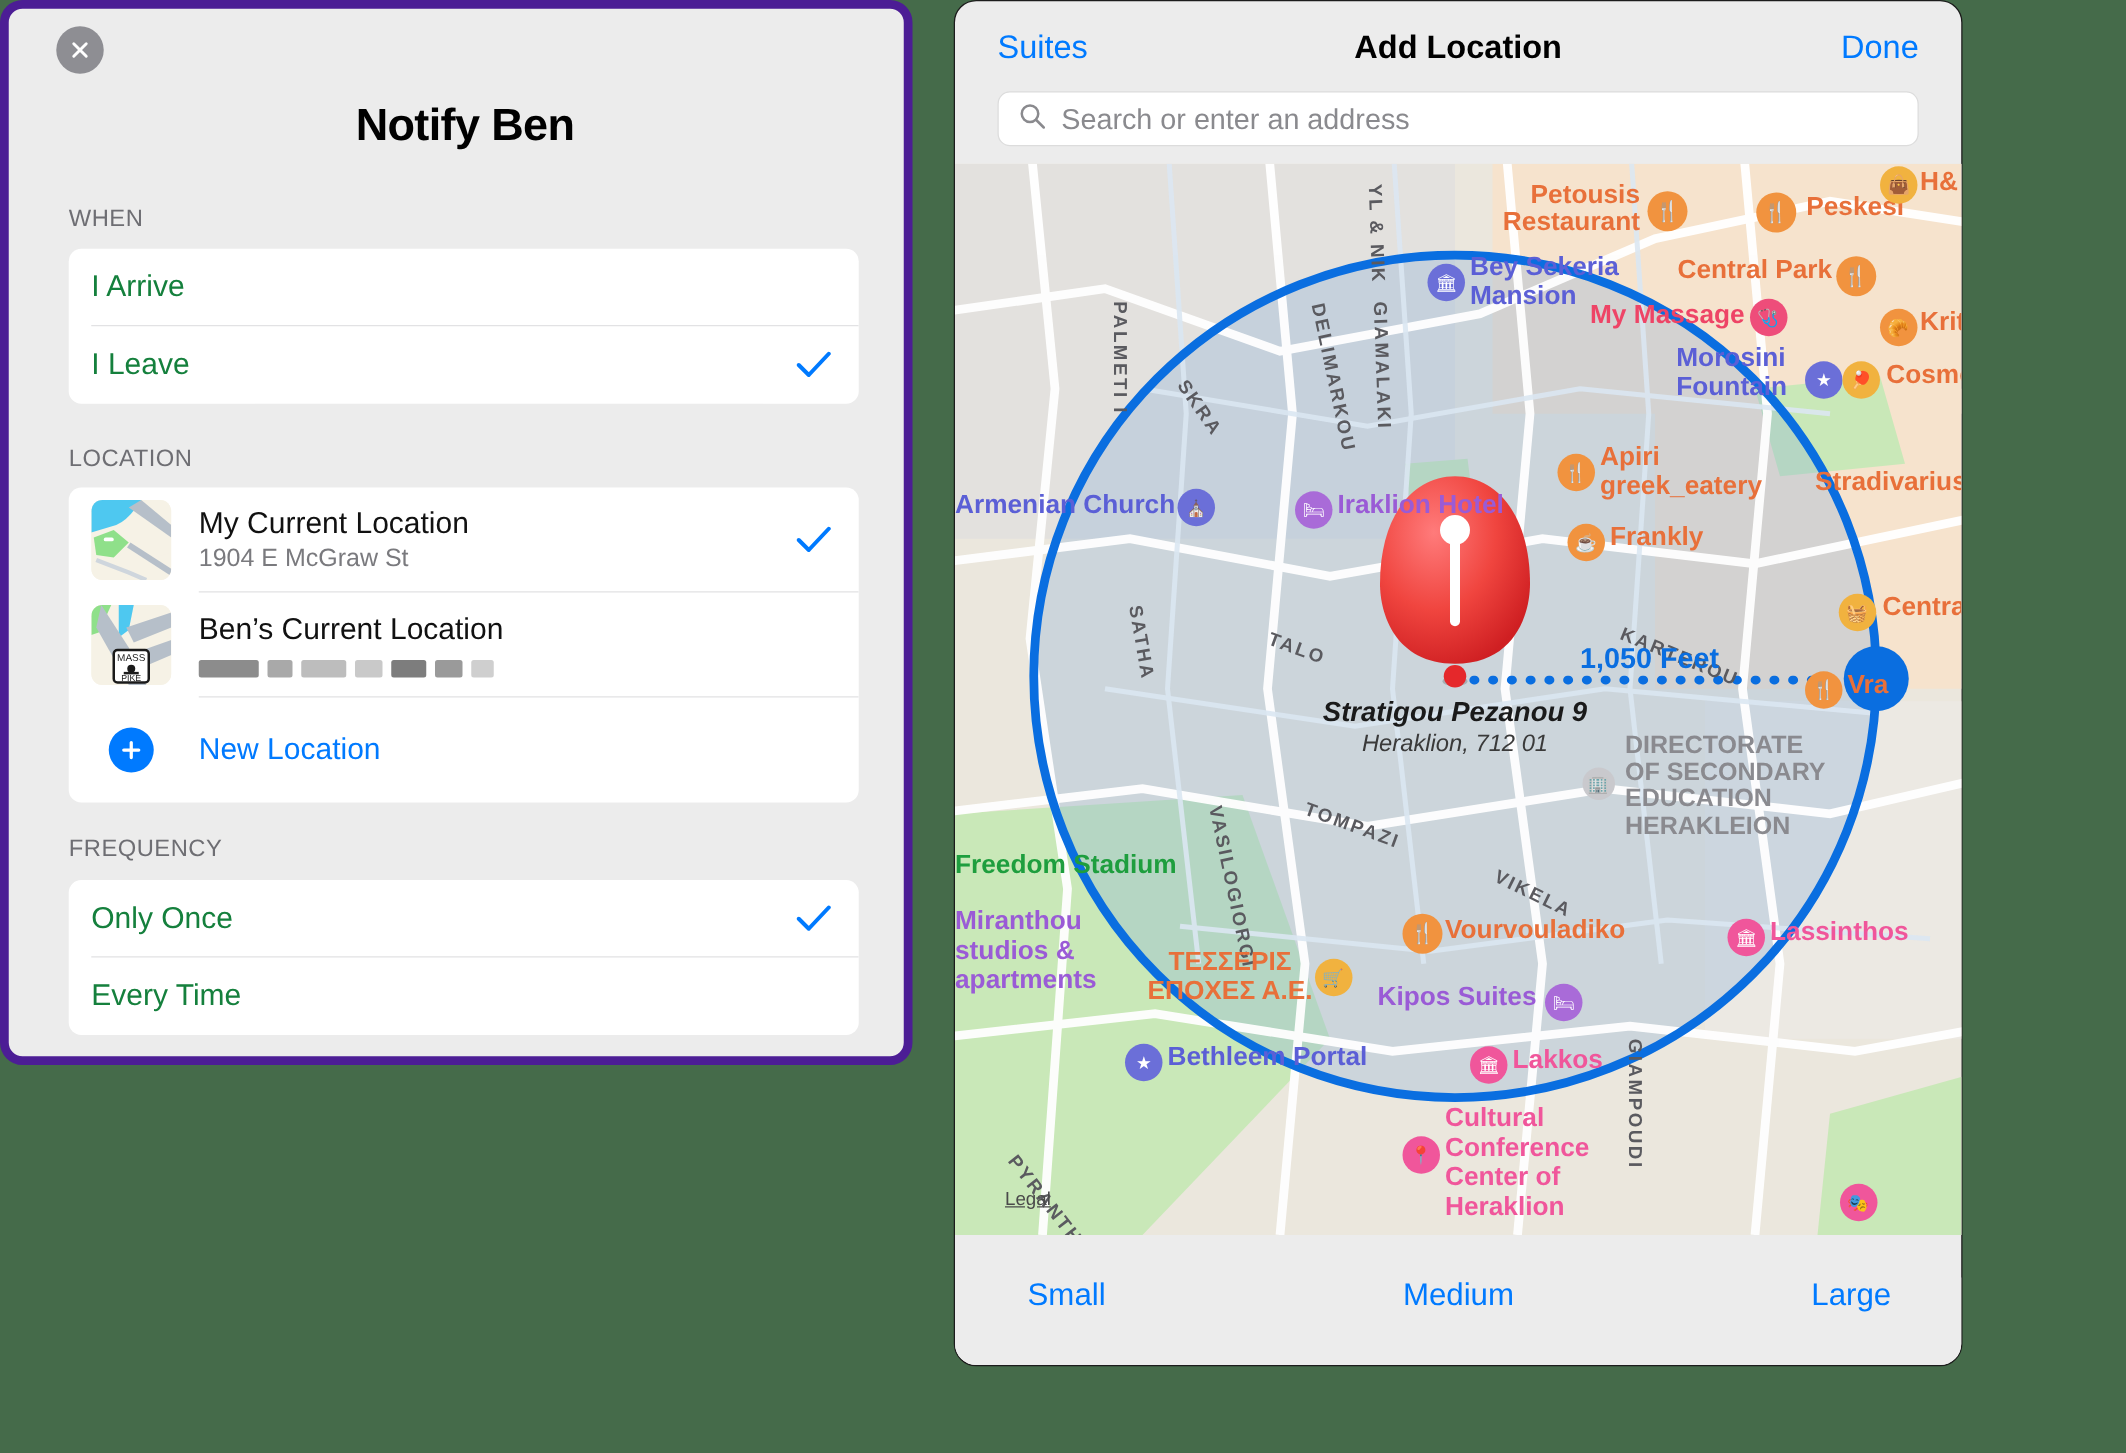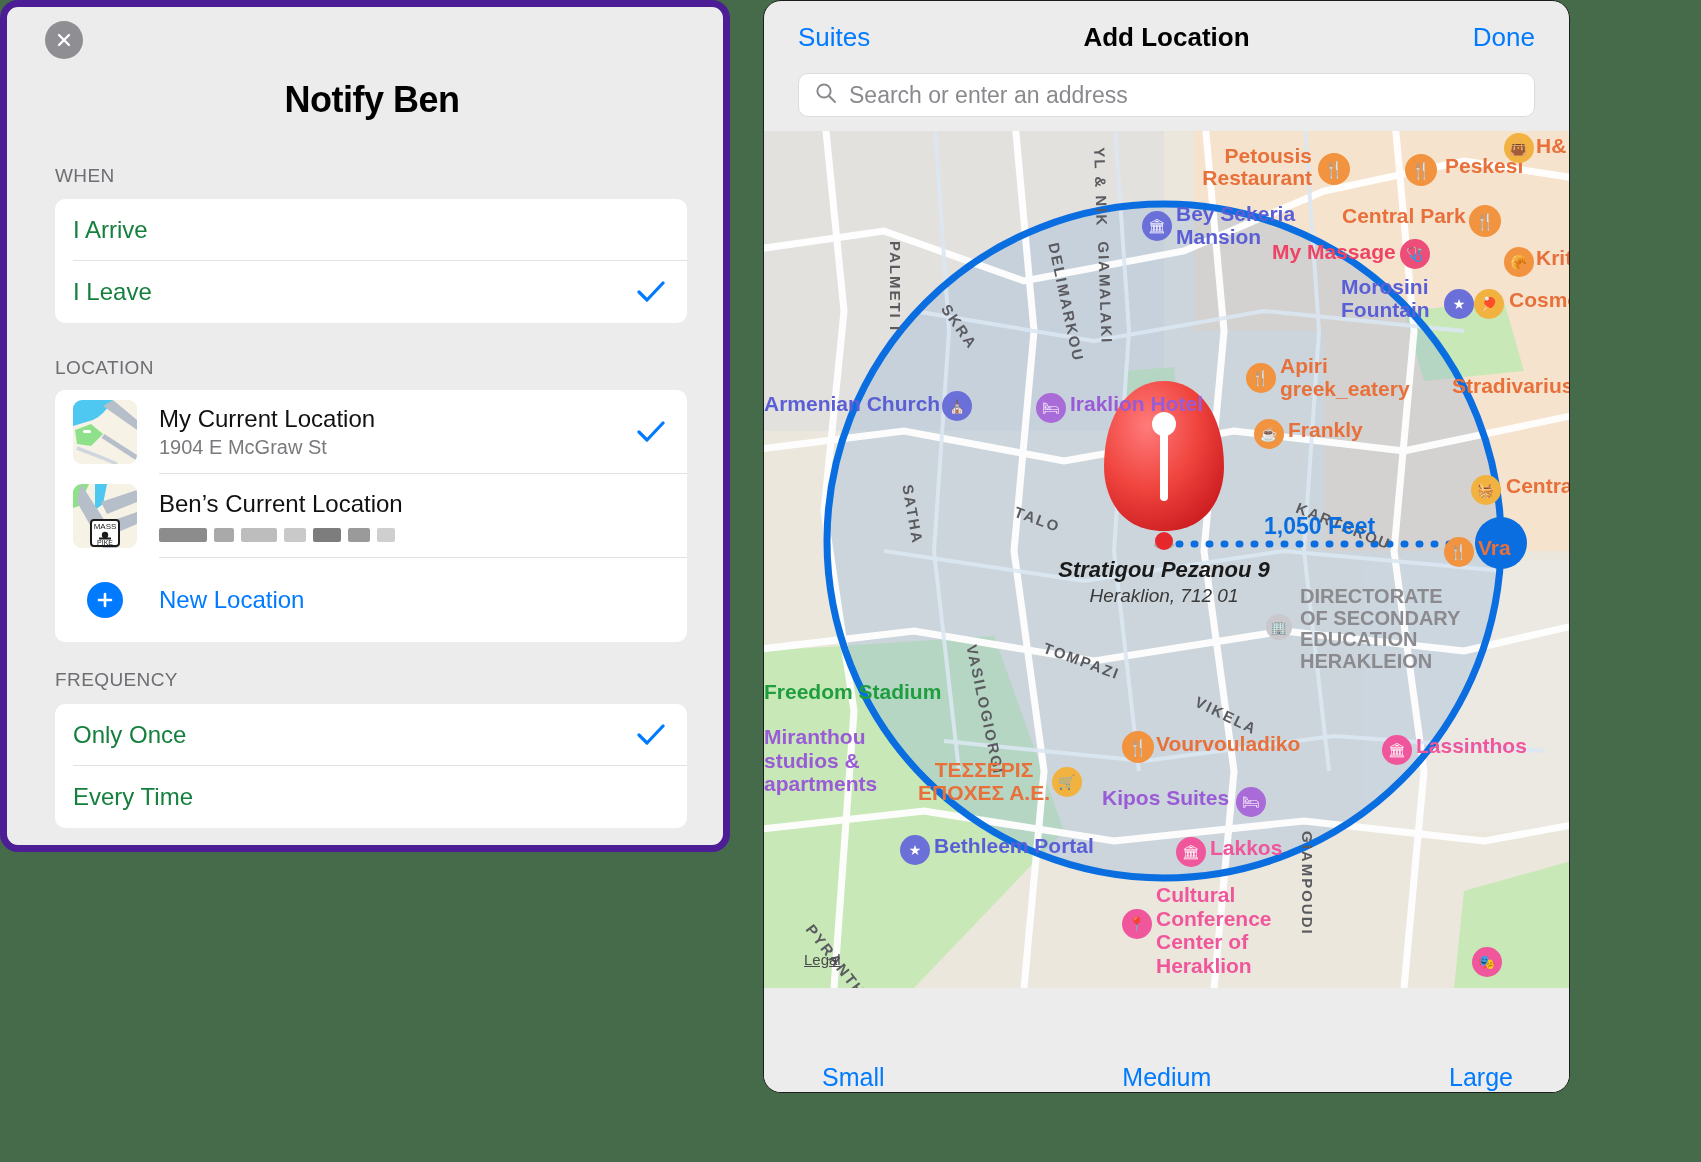--- a/index.html
+++ b/index.html
@@ -123,21 +123,21 @@
   .map {
     position: relative; width: 807px; height: 857px;
     overflow: hidden;
     background: #ece8df;
   }
   .map-svg { position:absolute; inset:0; }
 
   .bottom-bar {
     position:absolute; left:0; bottom:0; width: 807px; height: 70px;
     background: #ececec;
-    display:flex; align-items:flex-end; justify-content: space-between;
+    display:flex; align-items:flex-start; justify-content: space-between;
     padding: 0 58px;
   }
   .bb-item { font-size: 25px; color: #007aff; cursor:pointer; }
 
   
   .poi { position:absolute; font-weight: bold; white-space: nowrap; line-height: 1.05; }
   .street { position:absolute; color:#5a5a5f; font-size:15px; font-weight:600; letter-spacing:2px; white-space:nowrap;}
   .pin-addr { position:absolute; text-align:center; white-space:nowrap;font-style:italic; }
   .pin-addr .l1 { font-size: 22px; font-weight:bold; color:#1a1a1a; }
   .pin-addr .l2 { font-size: 19px; color:#3a3a3a; margin-top:2px;}

